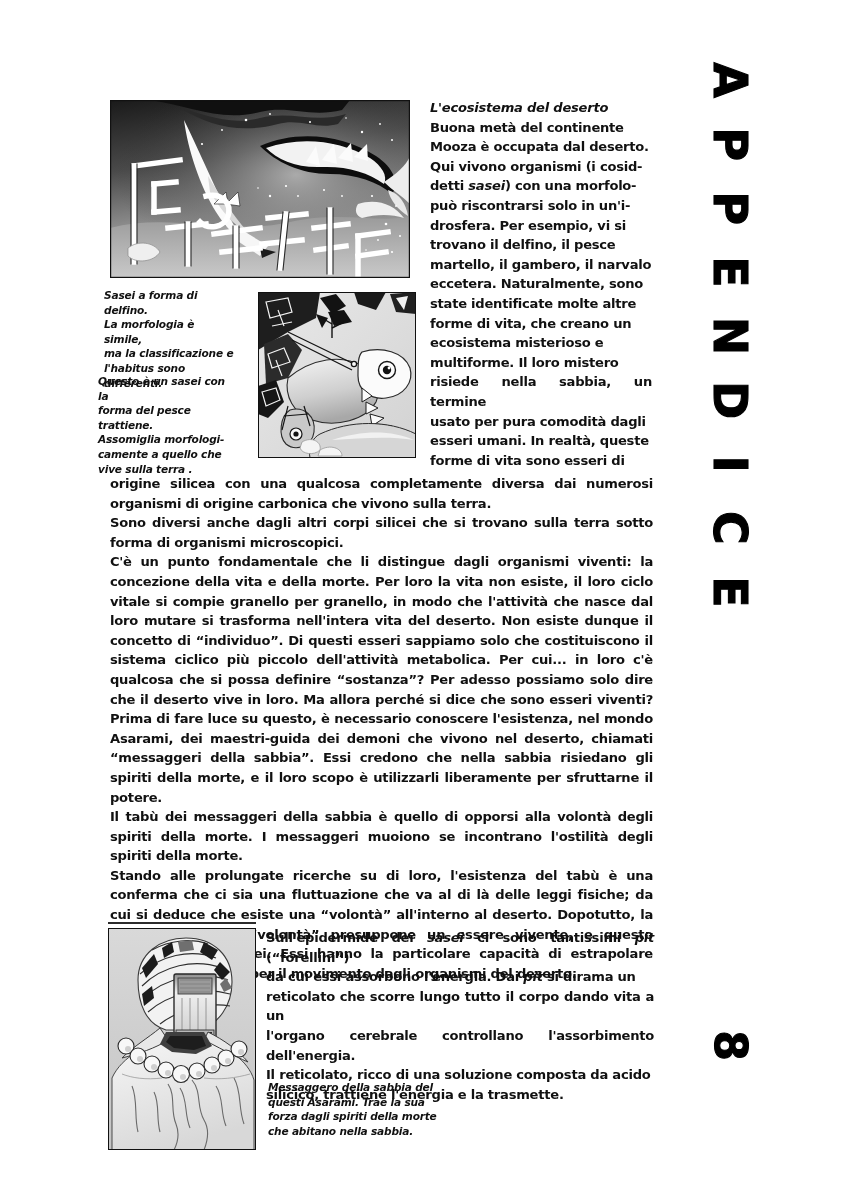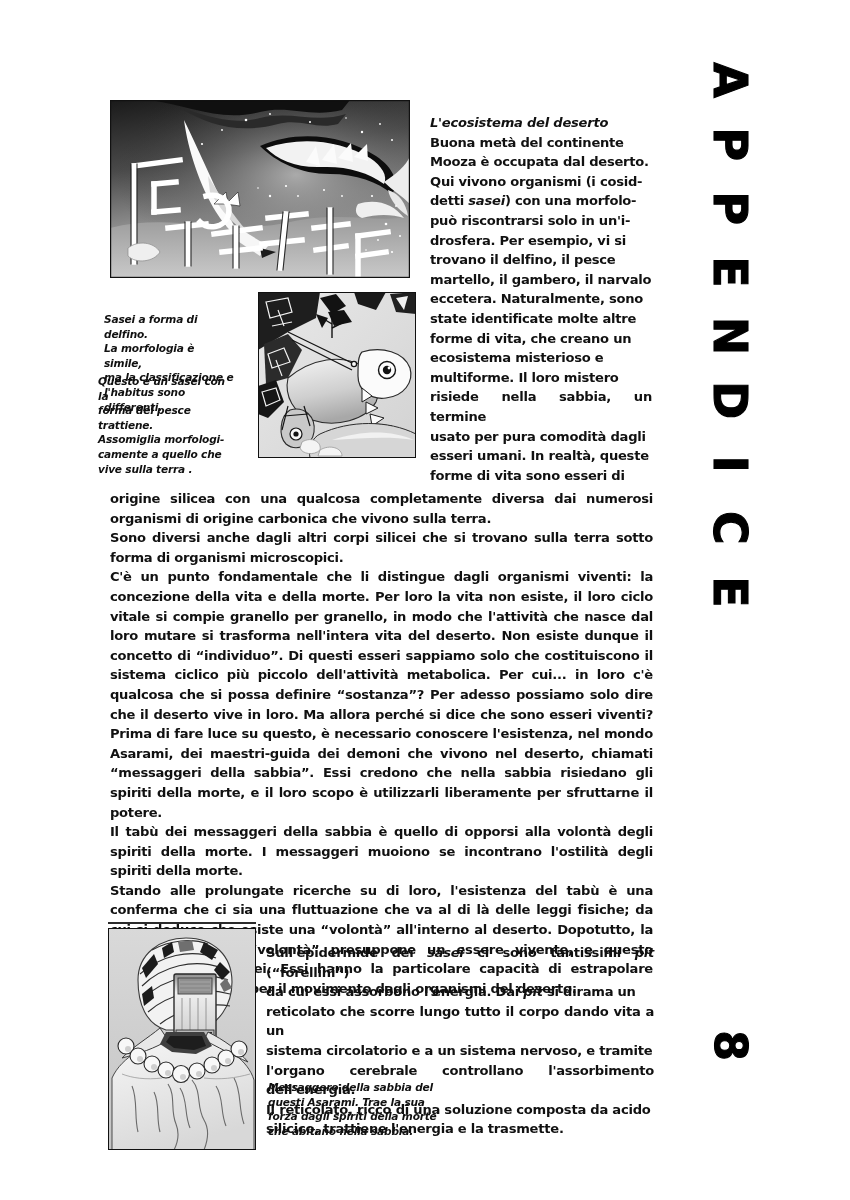--- a/index.html
+++ b/index.html
@@ -63,21 +63,20 @@
 
   
   .copy {
     font-family: "DejaVu Sans", sans-serif;
     font-size: 13.1px;
     line-height: 19.6px;
     text-align: justify;
     font-weight: 600;
     letter-spacing: -0.25px;
     color: #111;
-    margin-top: 15px;
   }
   .copy .it { font-style: italic; }
 
   
   .col-right {
     position: absolute;
     left: 430px;
     top: 98px;
     width: 222px;
   }
@@ -104,21 +103,21 @@
   .cap {
     position: absolute;
     font-family: "DejaVu Sans", sans-serif;
     font-style: italic;
     font-weight: 600;
     font-size: 10.6px;
     line-height: 14.6px;
     letter-spacing: -0.2px;
     color: #111;
   }
-  .cap-1 { left: 104px; top: 288px; width: 130px; margin-top: 24px; }
+  .cap-1 { left: 104px; top: 288px; width: 130px; }
   .cap-2 { left: 98px; top: 374px; width: 132px; }
   .cap-3 { left: 268px; top: 1080px; width: 178px; }
 
   
   .hrule {
     position: absolute;
     left: 108px;
     top: 922px;
     width: 148px;
     height: 1.5px;
@@ -498,21 +497,20 @@
         <path d="M96 150 C112 152 128 150 142 146"></path>
       </g>
       <rect x="0.5" y="0.5" width="147" height="221" fill="none" stroke="#111" stroke-width="1"></rect>
     </svg>
   </div>
 
   <div class="block-bottom copy">
     <div>Sull'epidermide dei <span class="it">sasei</span> ci sono tantissimi <span class="it">pit</span> (“forellini”)</div>
     <div>da cui essi assorbono l'energia. Dai <span class="it">pit</span> si dirama un</div>
     <div>reticolato che scorre lungo tutto il corpo dando vita a un</div>
-    <div>sistema circolatorio e a un sistema nervoso, e tramite</div>
     <div>l'organo cerebrale controllano l'assorbimento dell'energia.</div>
     <div>Il reticolato, ricco di una soluzione composta da acido</div>
     <div>silicico, trattiene l'energia e la trasmette.</div>
   </div>
 
   <div class="cap cap-3">
     <div>Messaggero della sabbia del</div>
     <div>questi Asarami. Trae la sua</div>
     <div>forza dagli spiriti della morte</div>
     <div>che abitano nella sabbia.</div>

